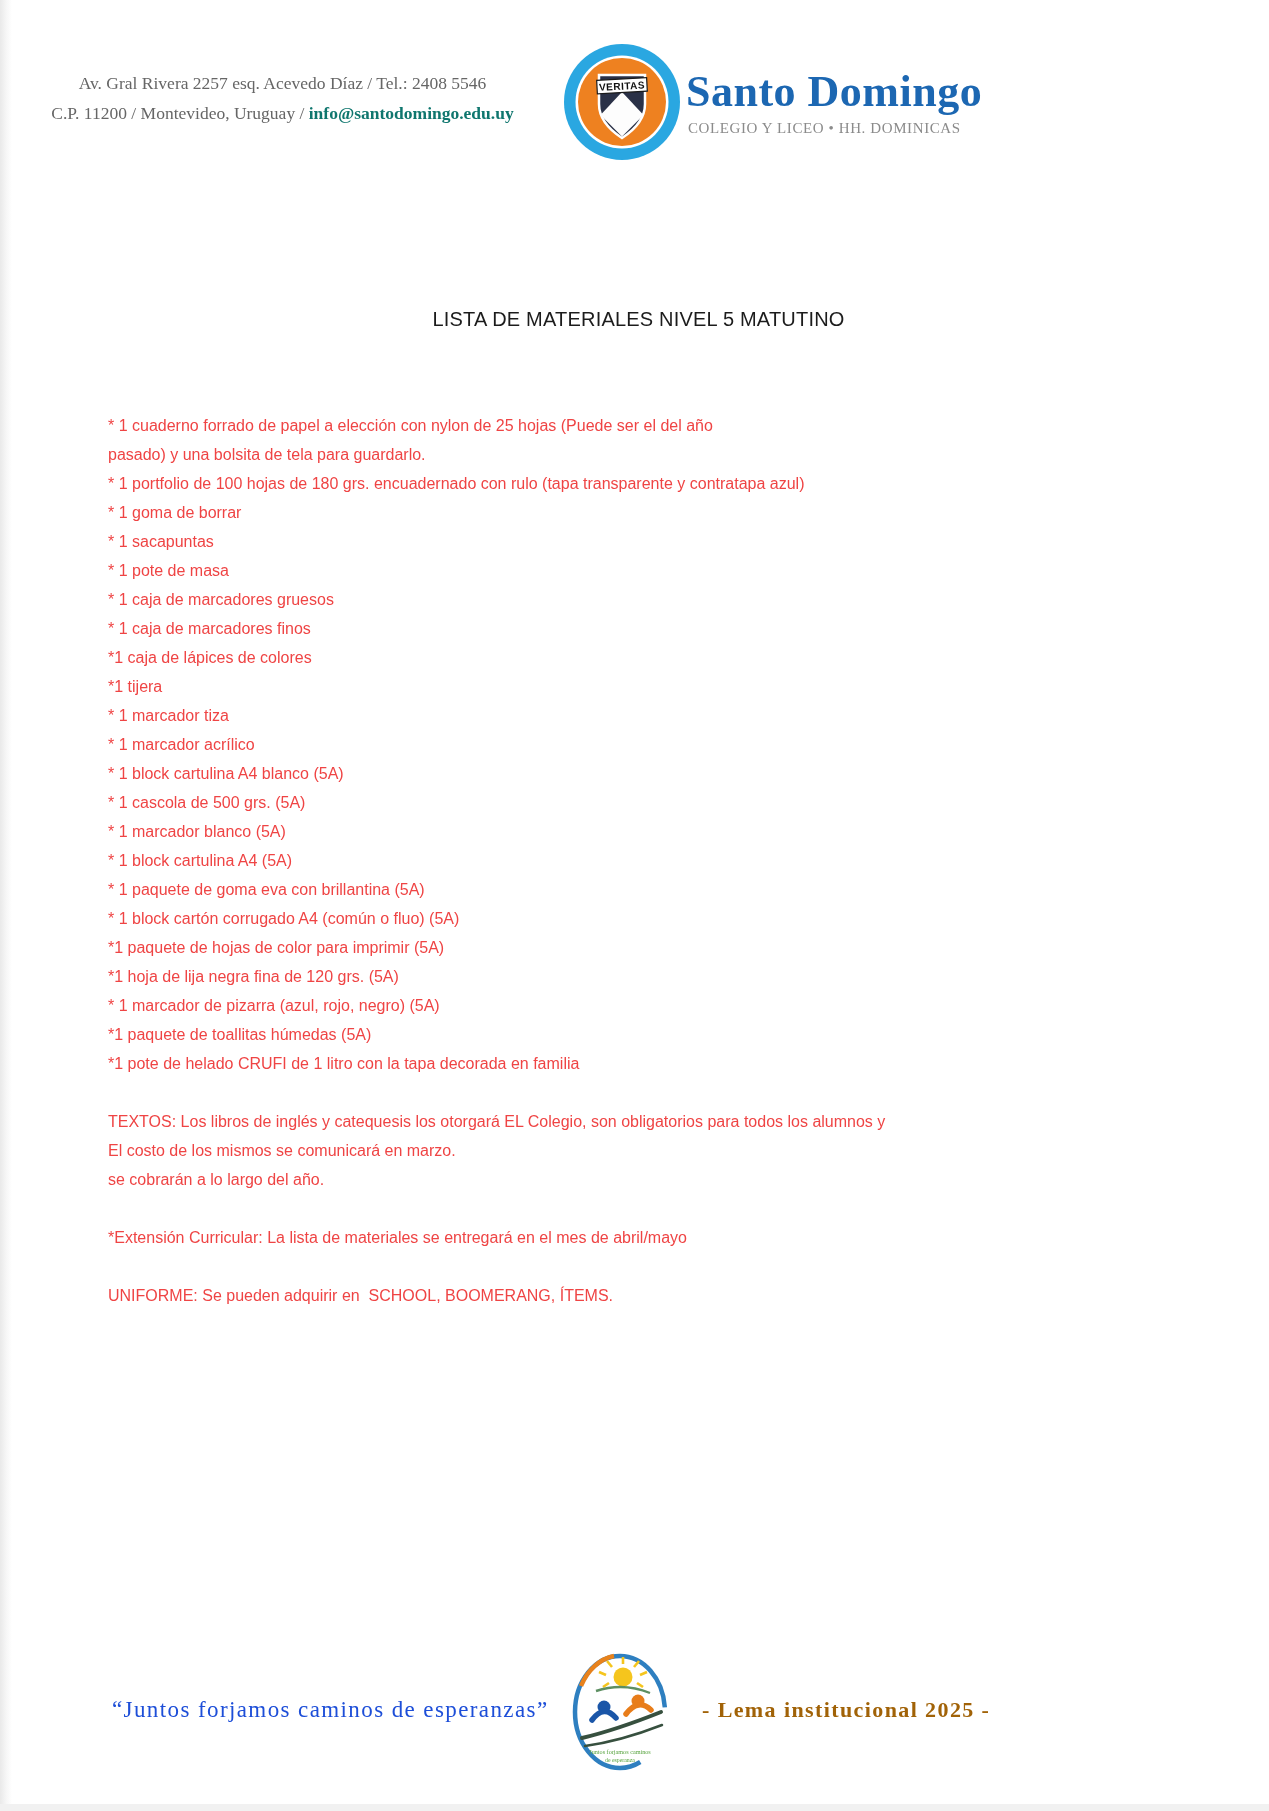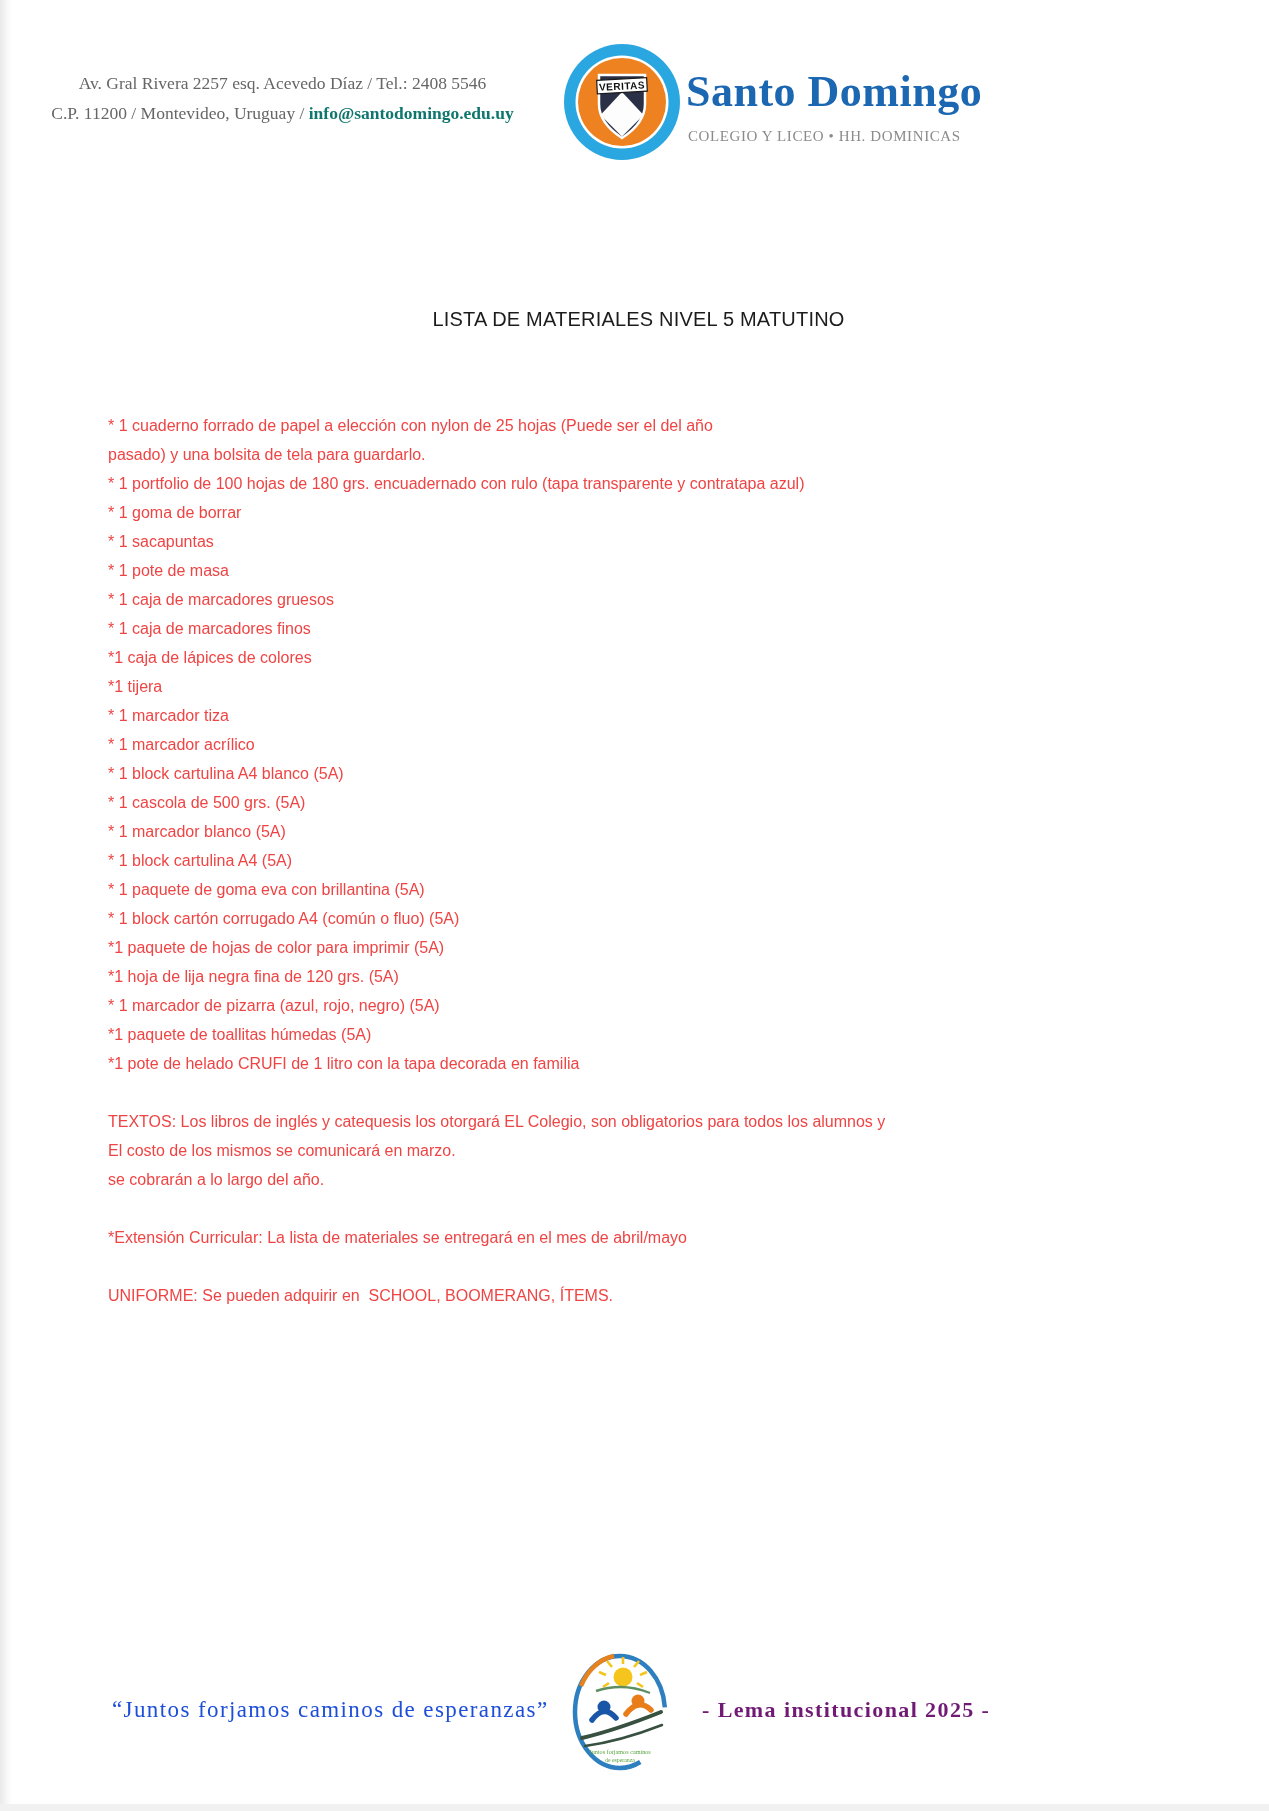--- a/index.html
+++ b/index.html
@@ -23,21 +23,21 @@
   }
   .address b { color:#0f766e;margin-top:48px; }
   .crest { position:absolute; top:0px; left:562px; width:120px; height:120px; }
   .name-block { position:absolute; top:28px; left:686px; }
   .school-name {
     font-family:"Liberation Serif", serif; font-weight:bold; font-size:44px;
     color:#1c67b2; letter-spacing:0.5px; line-height:1;
   }
   .school-sub {
     font-family:"Liberation Serif", serif; font-size:15px; color:#8b8b8b;
-    letter-spacing:0.6px; margin-top:14px; margin-left:2px;
+    letter-spacing:0.6px; margin-top:6px; margin-left:2px;
   }
 
   
   .doc-title {
     position:absolute; top:304px; left:0; width:100%; margin:4px; text-align:center;
     font-size:20px; font-weight:400; letter-spacing:0.2px; color:#1c1c1c;
   }
   .content {
     position:absolute; top:411px; left:108px; width:1120px;
     font-size:16px; line-height:29px; color:#ef4444;
@@ -50,21 +50,21 @@
     position:absolute; top:1648px; left:112px; width:1080px;
     display:flex; align-items:center;
   }
   .quote {
     font-family:"Liberation Serif", serif; font-size:23px; font-weight:500;
     color:#1d4ed8; letter-spacing:1.4px; width:448px;
   }
   .emblem { width:104px; height:124px; margin-left:8px; flex:0 0 auto; }
   .lema {
     font-family:"Liberation Serif", serif; font-size:22px; font-weight:bold;
-    color:#701a75; letter-spacing:1.4px; margin-left:30px;
+    color:#a16207; letter-spacing:1.4px; margin-left:30px;
   }
 </style>
 </head>
 <body>
 
 <div class="page">
   <div class="edge-left"></div>
   <div class="edge-bottom"></div>
 
   <header class="letterhead">

